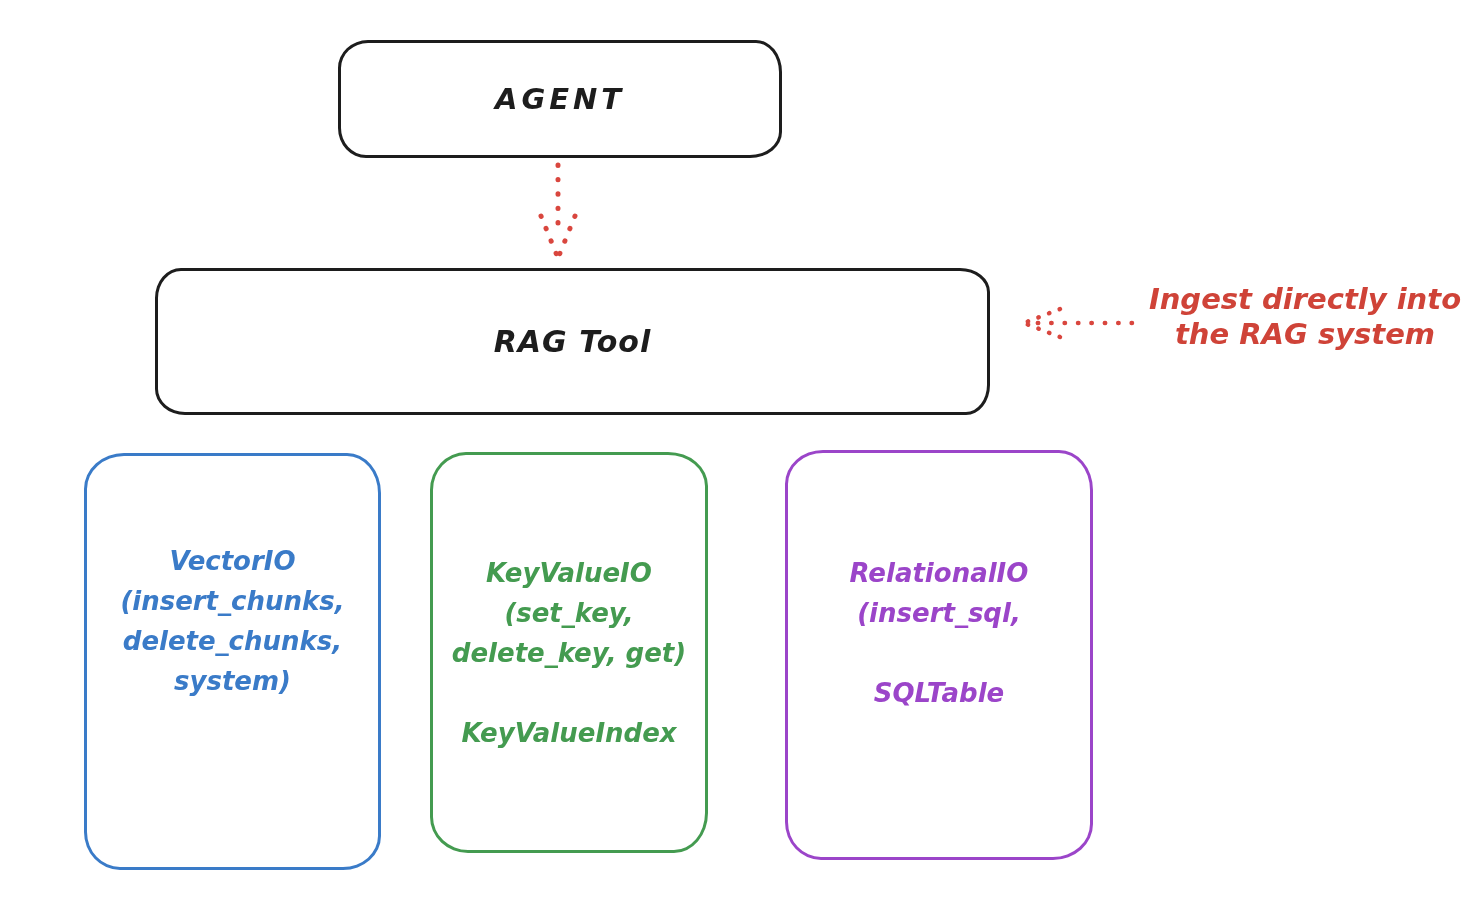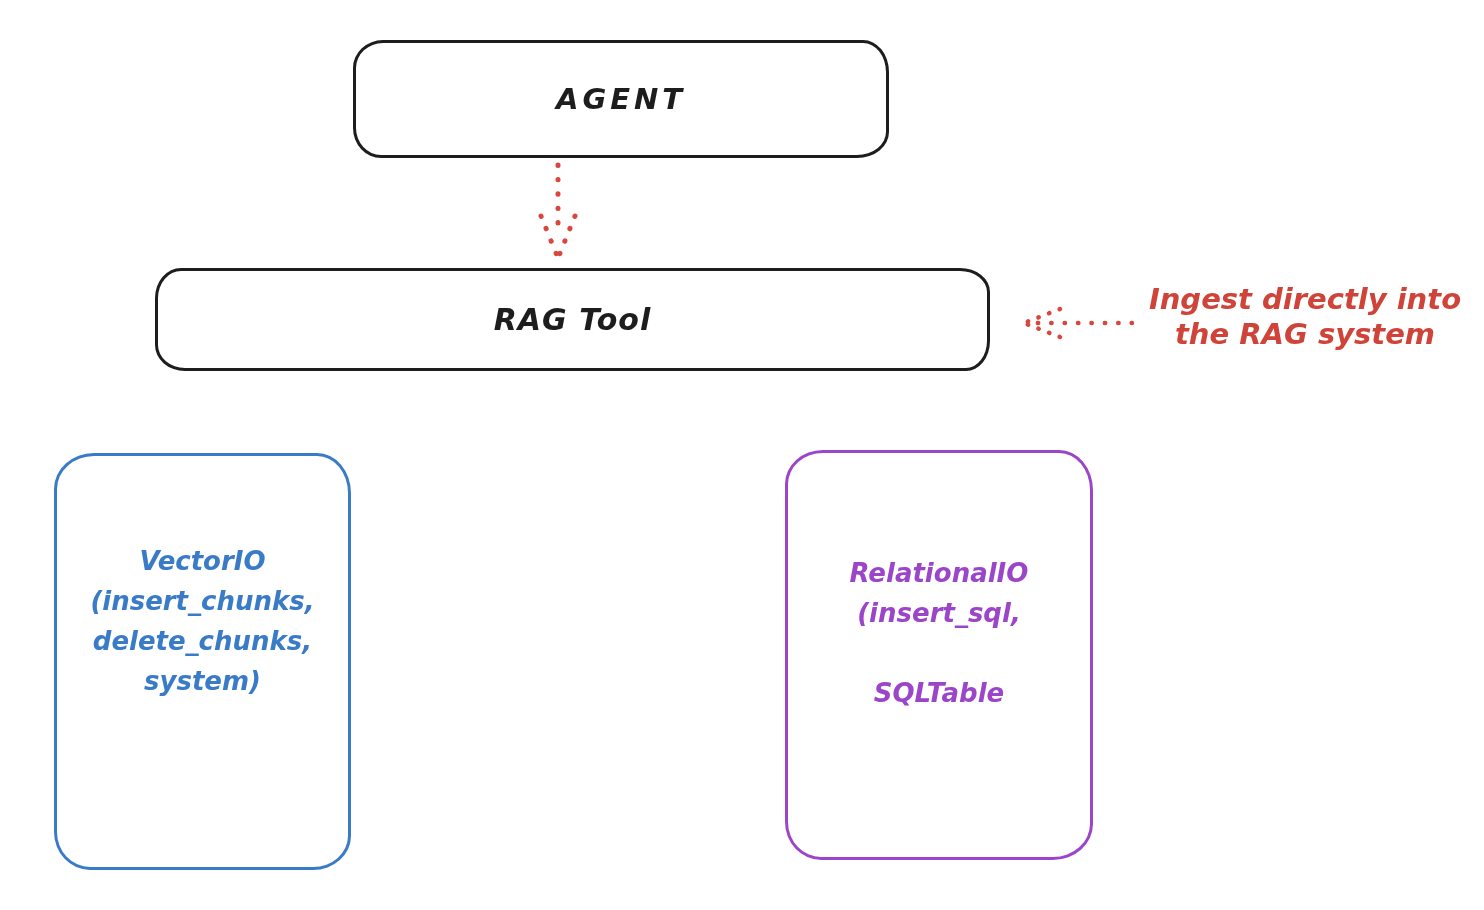--- a/index.html
+++ b/index.html
@@ -11,44 +11,44 @@
     overflow:hidden;
   }
   .sketch-box{
     position:absolute;
     background:#ffffff;
     box-sizing:border-box;
     display:flex;align-items:center;justify-content:center;
   }
   
   .box-agent{
-    left:353px;top:40px;width:536px;height:118px;
+    left:338px;top:40px;width:444px;height:118px;
     border:3.5px solid #1d1d1d;
     border-radius:30px 26px 32px 28px / 28px 32px 26px 30px;
   }
   .box-rag{
-    left:155px;top:268px;width:835px;height:103px;
+    left:155px;top:268px;width:835px;height:147px;
     border:3.5px solid #1d1d1d;
     border-radius:26px 30px 24px 30px / 30px 24px 30px 26px;
   }
   .label-hand{
     font-style:italic;
     font-weight:600;
     color:#1d1d1d;
   }
   .agent-label{font-size:29px;letter-spacing:4px;}
   .rag-label{font-size:30px;letter-spacing:1px;}
 
   .card{
     position:absolute;
     background:#ffffff;
     box-sizing:border-box;
   }
   .card-blue{
-    left:54px;top:453px;width:297px;height:417px;
+    left:84px;top:453px;width:297px;height:417px;
     border:3.5px solid #3a7bc8;
     border-radius:40px 34px 38px 36px / 36px 40px 34px 38px;
   }
   .card-green{
     left:430px;top:452px;width:278px;height:401px;
     border:3.5px solid #449b50;
     border-radius:36px 40px 34px 38px / 38px 34px 40px 36px;
   }
   .card-purple{
     left:785px;top:450px;width:308px;height:410px;
@@ -118,20 +118,29 @@
   <div class="card card-blue">
     <div class="card-text">
       <div>VectorIO</div>
       <div>(insert_chunks,</div>
       <div>delete_chunks,</div>
       <div>system)</div>
       <div class="card-gap"></div>
     </div>
   </div>
 
+  <div class="card card-green">
+    <div class="card-text">
+      <div>KeyValueIO</div>
+      <div>(set_key,</div>
+      <div>delete_key, get)</div>
+      <div class="card-gap"></div>
+      <div>KeyValueIndex</div>
+    </div>
+  </div>
 
   <div class="card card-purple">
     <div class="card-text">
       <div>RelationalIO</div>
       <div>(insert_sql,</div>
       <div class="card-gap"></div>
       <div>SQLTable</div>
     </div>
   </div>
 

